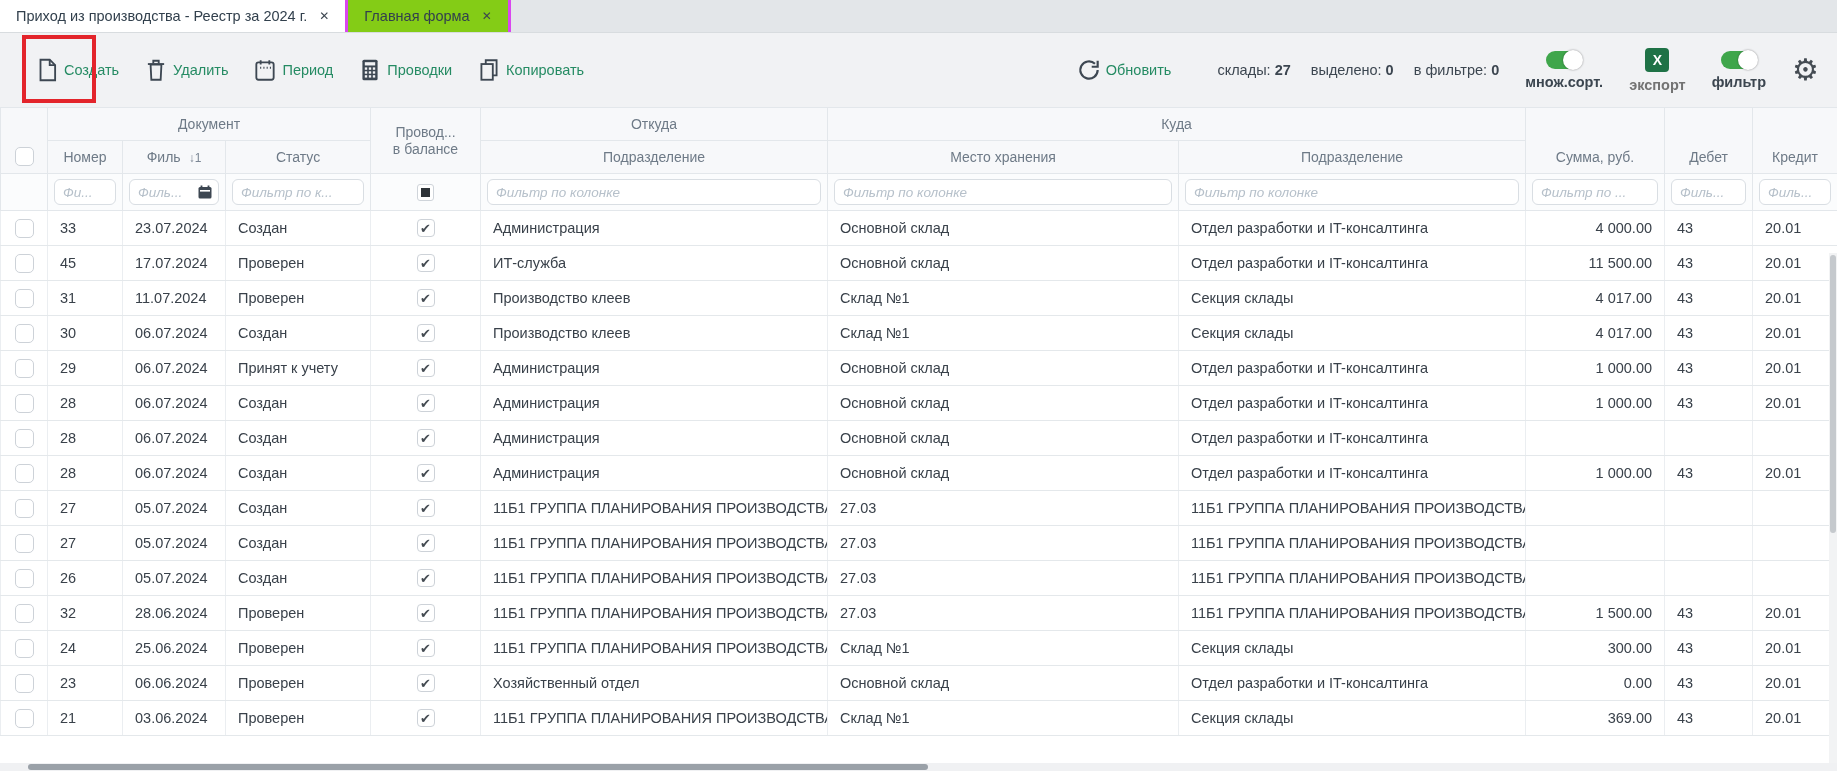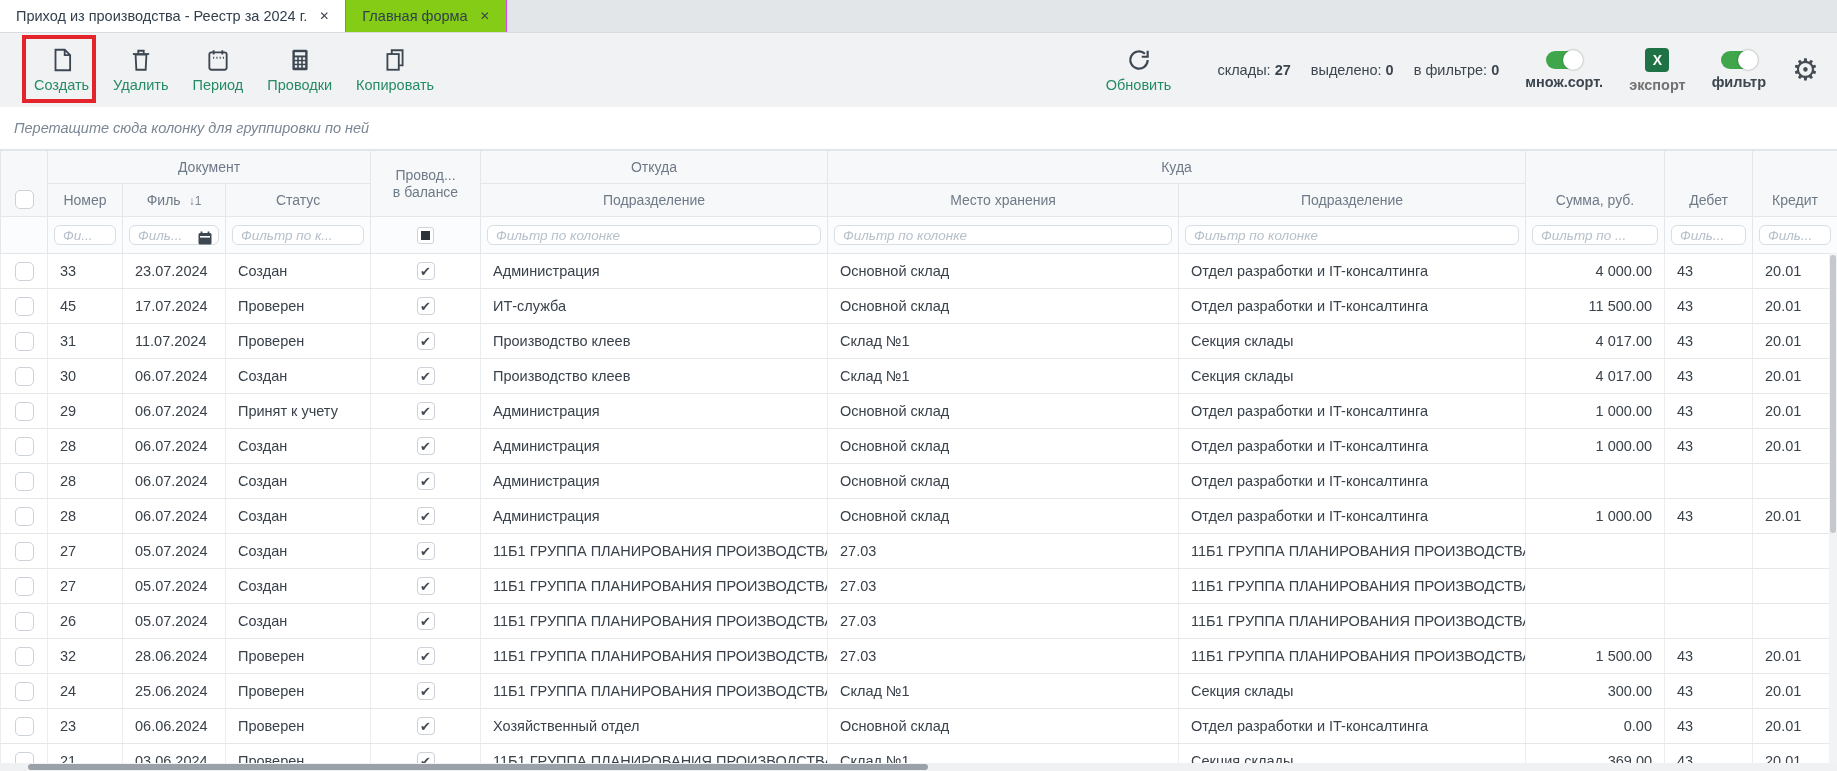--- a/index.html
+++ b/index.html
@@ -3,29 +3,29 @@
 <meta charset="utf-8">
 <style>
   * { margin:0; padding:0; box-sizing:border-box; }
   html,body { width:1837px; height:771px; overflow:hidden;
     font-family:"Liberation Sans","DejaVu Sans",sans-serif; background:#fff; color:#39424c; }
 
   
   .tabbar { height:33px; background:#e3e6e9; display:flex; align-items:stretch;
     border-bottom:1px solid #d8dcdf; }
   .tab { display:flex; align-items:center; gap:12px; padding:0 16px; font-size:14.5px;
-    color:#32404d; border-right:1px solid #d946ef; cursor:default; white-space:nowrap;text-align:center; }
+    color:#32404d; border-right:3px solid #d946ef; cursor:default; white-space:nowrap;text-align:center; }
   .tab.active { background:#ffffff; }
   .tab.inactive { background:#84cc16; }
   .tab .x { font-size:12px; color:#3c4650; font-weight:bold; }
 
   
   .toolbar { position:relative; height:74px; background:#f1f2f4; display:flex;
     align-items:center; padding:0 18px 0 30px; }
-  .tbtn { display:flex; flex-direction:column; align-items:center; justify-content:center;
+  .tbtn { display:flex; flex-direction:row; align-items:center; justify-content:center;
     gap:4px; margin-right:16px; min-width:58px; padding:2px 4px; }
   .tbtn svg { display:block; }
   .tbtn .lbl { font-size:14.5px; color:#258b63; white-space:nowrap; }
   .hl-box { position:absolute; left:22px; top:2px; width:74px; height:68px;
     border:4px solid #e3242b; z-index:4; pointer-events:none; }
   .right-cluster { margin-left:auto; display:flex; align-items:center; gap:26px; }
   .stats { display:flex; gap:20px; font-size:14.5px; color:#3c4650; }
   .stats b { font-weight:bold; }
   .stack { display:flex; flex-direction:column; align-items:center; gap:5px; }
   .stack .lbl { font-size:14.5px; white-space:nowrap; }
@@ -48,21 +48,21 @@
   thead th { background:#f7f8fa; color:#6e7a87; font-weight:normal; font-size:14px;
     border:1px solid #e3e7eb; text-align:center; }
   tr.h-group th { height:33px; }
   tr.h-cols th { height:33px; }
   th.vspan { vertical-align:bottom; padding-bottom:8px; }
   th.twolines { vertical-align:middle; line-height:17px; }
   th.selcol { vertical-align:bottom; padding-bottom:7px; border-bottom:none; }
   .sortb { font-size:12px; color:#7b8694; margin-left:8px; }
 
   tr.h-filter td { height:37px; background:#fbfcfd; border:1px solid #e3e7eb; padding:0 6px; }
-  .fin { width:100%; height:20px; border:1px solid #d9dee3; border-radius:6px;
+  .fin { width:100%; height:26px; border:1px solid #d9dee3; border-radius:6px;
     background:#fff; padding:0 8px; font-size:13.5px; font-style:italic; color:#3b82f6;
     font-family:inherit; outline:none; }
   .fin::placeholder { color:#b6c0ca; opacity:1; }
   .finwrap { position:relative; }
   .finwrap .fin { padding-right:26px; }
   .finwrap svg { position:absolute; right:6px; top:5px; }
 
   tbody td { height:35px; font-size:14.5px; color:#39414a; background:#fff;
     border-bottom:1px solid #e4e8eb; border-right:1px solid #ebeef1; border-left:1px solid #ebeef1;
     padding:0 0 0 12px; white-space:nowrap; overflow:hidden; }
@@ -201,21 +201,20 @@
         <span class="toggle">
             <span class="knob"></span>
           </span>
         <span class="lbl lbl-dark">фильтр</span>
       </div>
 
       <span class="gear">⚙</span>
     </div>
   </div>
 
-  <div class="grouphint">Перетащите сюда колонку для группировки по ней</div>
 
   <table>
     <colgroup>
       <col style="width:47px">
         <col style="width:75px">
         <col style="width:103px">
         <col style="width:145px">
       <col style="width:110px">
         <col style="width:347px">
         <col style="width:351px">

